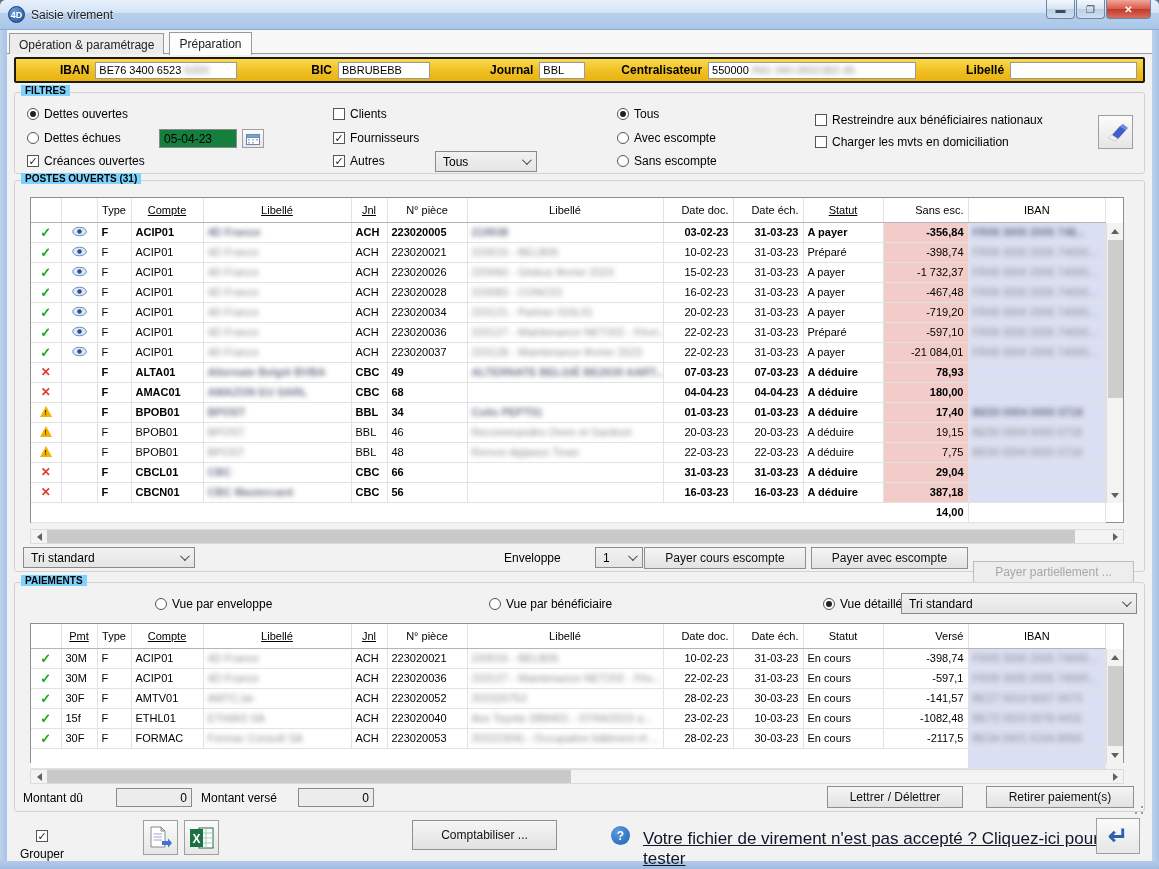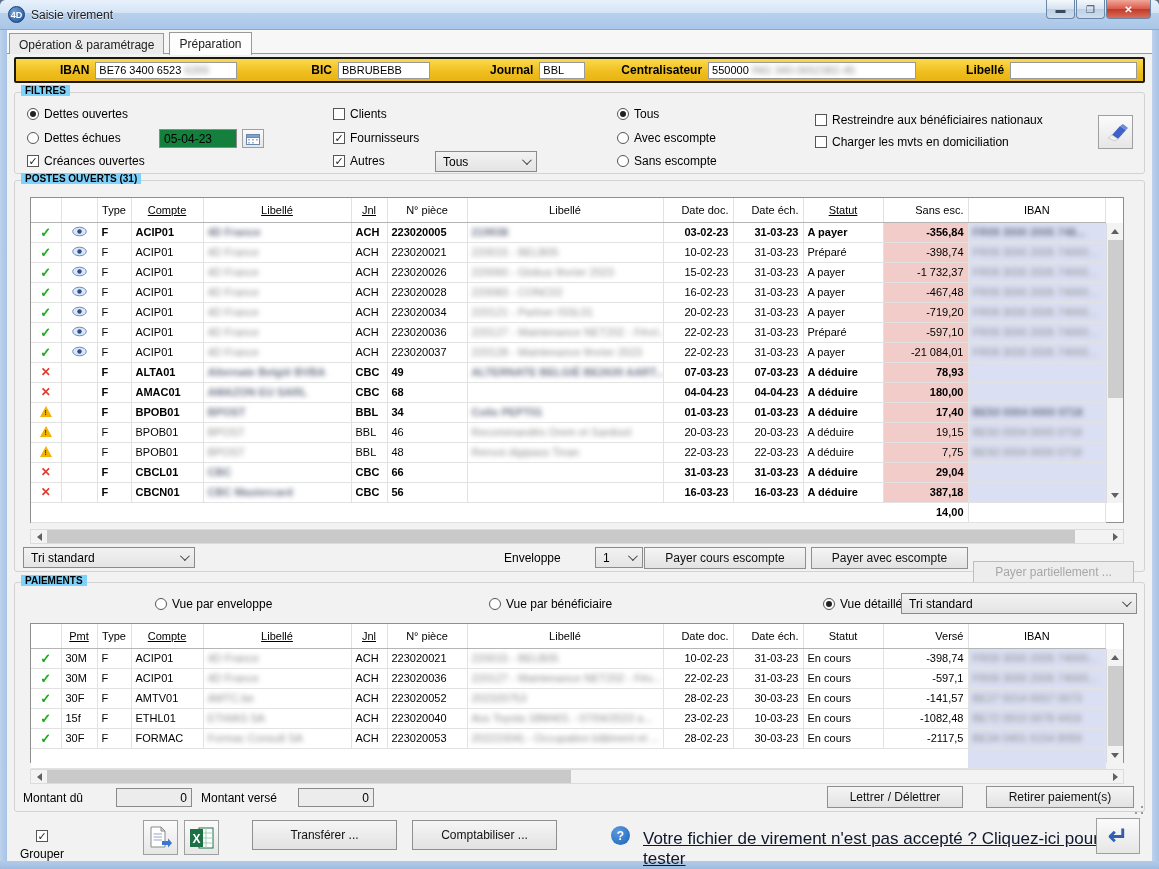--- a/index.html
+++ b/index.html
@@ -714,21 +714,20 @@
             <line x1="9" y1="7" x2="23" y2="7"></line>
             <line x1="9" y1="12" x2="23" y2="12"></line>
             <line x1="9" y1="17" x2="23" y2="17"></line>
             <line x1="16" y1="2" x2="16" y2="22"></line>
           </g>
         <rect x="0" y="3" width="13" height="18" fill="#1e7145"></rect>
         <text x="6.5" y="17" font-size="12" font-family="Liberation Sans, sans-serif" font-weight="bold" fill="#fff" text-anchor="middle">X</text>
       </svg>
     </div>
 
-    <div class="btn" style="position:absolute;left:245px;top:766px;width:145px;height:30px;">Transférer ...</div>
     <div class="btn" style="position:absolute;left:405px;top:766px;width:145px;height:30px;">Comptabiliser ...</div>
 
     <span class="help-ic" style="position:absolute;left:604px;top:772px;">?</span>
     <a class="link" style="position:absolute;left:636px;top:775px;" href="#">Votre fichier de virement n'est pas accepté ? Cliquez-ici pour le tester</a>
 
     <div class="iconbtn" style="position:absolute;left:1089px;top:764px;width:44px;height:36px;">
       <span style="color:#2f5fb0;font-size:24px;font-weight:bold;line-height:1;">↵</span>
     </div>
     <div class="grip" style="right:8px;bottom:46px;"></div>
   </div>

